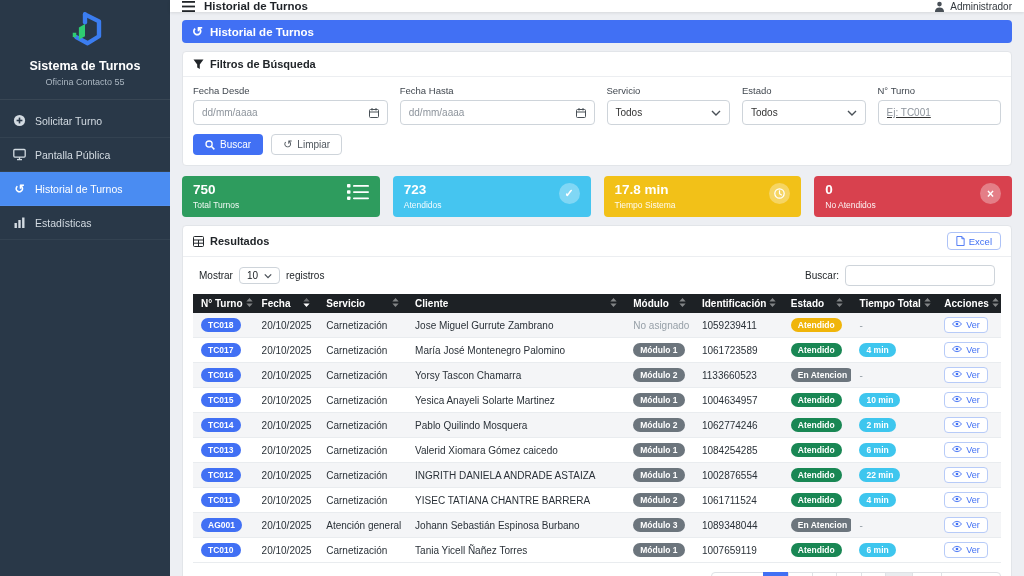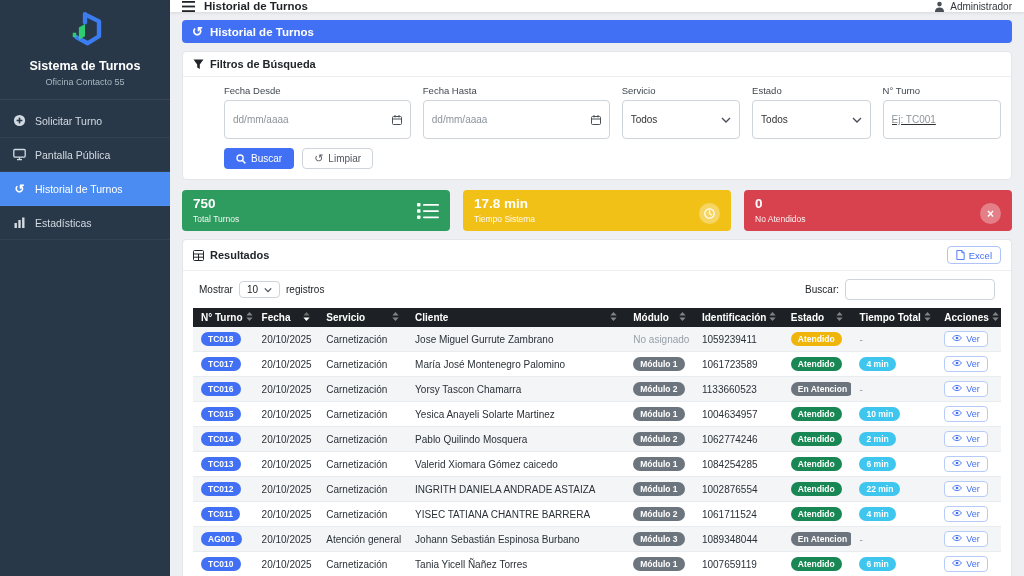--- a/index.html
+++ b/index.html
@@ -32,40 +32,40 @@
   .content { padding:8px 12px 0; flex:1; }
   .banner { background:var(--primary); color:#fff; border-radius:4px; padding:5px 10px; font-size:11.5px; font-weight:bold; display:flex; align-items:center; gap:7px; }
   .banner .uglyph { font-size:13px; }
 
   .card { background:#fff; border:1px solid #e2e5e9; border-radius:4px; margin-top:8px; }
   .card-header { padding:6px 10px; border-bottom:1px solid #eceef1; font-size:11px; font-weight:bold; color:#212529; display:flex; align-items:center; gap:6px; }
   .card-header svg { width:11px; height:11px; }
   .spacer { flex:1; }
 
   
-  .filters-body { padding:8px 10px 10px;margin-left:31px; }
+  .filters-body { padding:8px 10px 10px; }
   .filter-row { display:flex; gap:12px; }
   .ffield { display:flex; flex-direction:column; min-width:0; }
   .f-date { flex:2.05; } .f-sm { flex:1.3; }
   .flabel { font-size:9.5px; color:#40474f; margin-bottom:4px; }
-  .fctrl { height:39px; border:1px solid #ced4da; border-radius:4px; display:flex; align-items:center; justify-content:space-between; padding:0 8px; font-size:10px; background:#fff; color:#333; cursor:pointer; }
+  .fctrl { height:25px; border:1px solid #ced4da; border-radius:4px; display:flex; align-items:center; justify-content:space-between; padding:0 8px; font-size:10px; background:#fff; color:#333; cursor:pointer; }
   .fctrl .ph { color:#8d949c; }
   .fctrl svg { width:10px; height:10px; flex-shrink:0; }
   input.fctrl { width:100%; cursor:text;text-decoration:underline; }
   input.fctrl::placeholder { color:#8d949c; }
   .btn-row { display:flex; gap:8px; margin-top:9px; }
   .btn { display:inline-flex; align-items:center; gap:5px; font-size:10px; border-radius:4px; padding:4px 11px; cursor:pointer; border:1px solid transparent; font-family:inherit; }
   .btn svg { width:10px; height:10px; }
   .btn-primary { background:var(--primary); color:#fff; }
   .btn-outline { background:#fff; color:#50575e; border-color:#ced4da; }
   .btn-outline .uglyph { font-size:11px; font-weight:normal; }
 
   
   .stats { display:flex; gap:13px; margin-top:10px; }
-  .stat { flex:1; border-radius:4px; color:#fff; padding:7px 11px; display:flex; justify-content:space-between; align-items:flex-end; height:41px; }
+  .stat { flex:1; border-radius:4px; color:#fff; padding:7px 11px; display:flex; justify-content:space-between; align-items:flex-start; height:41px; }
   .stat-val { font-size:13.5px; font-weight:bold; line-height:1.1; }
   .stat-lbl { font-size:8.5px; opacity:.93; margin-top:2px; }
   .stat-circle { width:21px; height:21px; border-radius:50%; background:rgba(255,255,255,.32); display:flex; align-items:center; justify-content:center; color:#fff; font-size:12px; font-weight:bold; flex-shrink:0; }
   .stat-circle svg { width:11px; height:11px; }
   .stat-plain svg { width:22px; height:18px; }
 
   
   .excel-btn { display:inline-flex; align-items:center; gap:4px; border:1px solid #aec3f7; color:var(--primary); background:#fff; font-size:9.5px; padding:2.5px 8px; border-radius:4px; cursor:pointer; font-family:inherit; }
   .excel-btn svg { width:9px; height:10px; }
   .controls { display:flex; justify-content:space-between; align-items:center; padding:8px 16px; font-size:10px; color:#212529; }
@@ -272,20 +272,29 @@
                 <g fill="#fff">
                   <rect x="0" y="1" width="3.5" height="3.5" rx="0.8"></rect>
                   <rect x="6" y="2" width="16" height="1.8" rx="0.9"></rect>
                   <rect x="0" y="7.2" width="3.5" height="3.5" rx="0.8"></rect>
                   <rect x="6" y="8.2" width="16" height="1.8" rx="0.9"></rect>
                   <rect x="0" y="13.4" width="3.5" height="3.5" rx="0.8"></rect>
                   <rect x="6" y="14.4" width="16" height="1.8" rx="0.9"></rect>
                 </g>
               </svg></span>
           </div>
+          <div class="stat" style="background:#45c5f0">
+            <div>
+              <div class="stat-val">723</div>
+              <div class="stat-lbl">Atendidos</div>
+            </div>
+            <span class="stat-circle">
+              <span style="font-size:11px;font-weight:bold;">✓</span>
+            </span>
+          </div>
           <div class="stat" style="background:#f2c118">
             <div>
               <div class="stat-val">17.8 min</div>
               <div class="stat-lbl">Tiempo Sistema</div>
             </div>
             <span class="stat-circle">
               <svg viewBox="0 0 11 11">
                 <circle cx="5.5" cy="5.5" r="4.7" fill="none" stroke="#fff" stroke-width="1.2"></circle>
                 <path d="M5.5 2.8 V5.7 L7.5 6.9" fill="none" stroke="#fff" stroke-width="1.2" stroke-linecap="round"></path>
               </svg>

